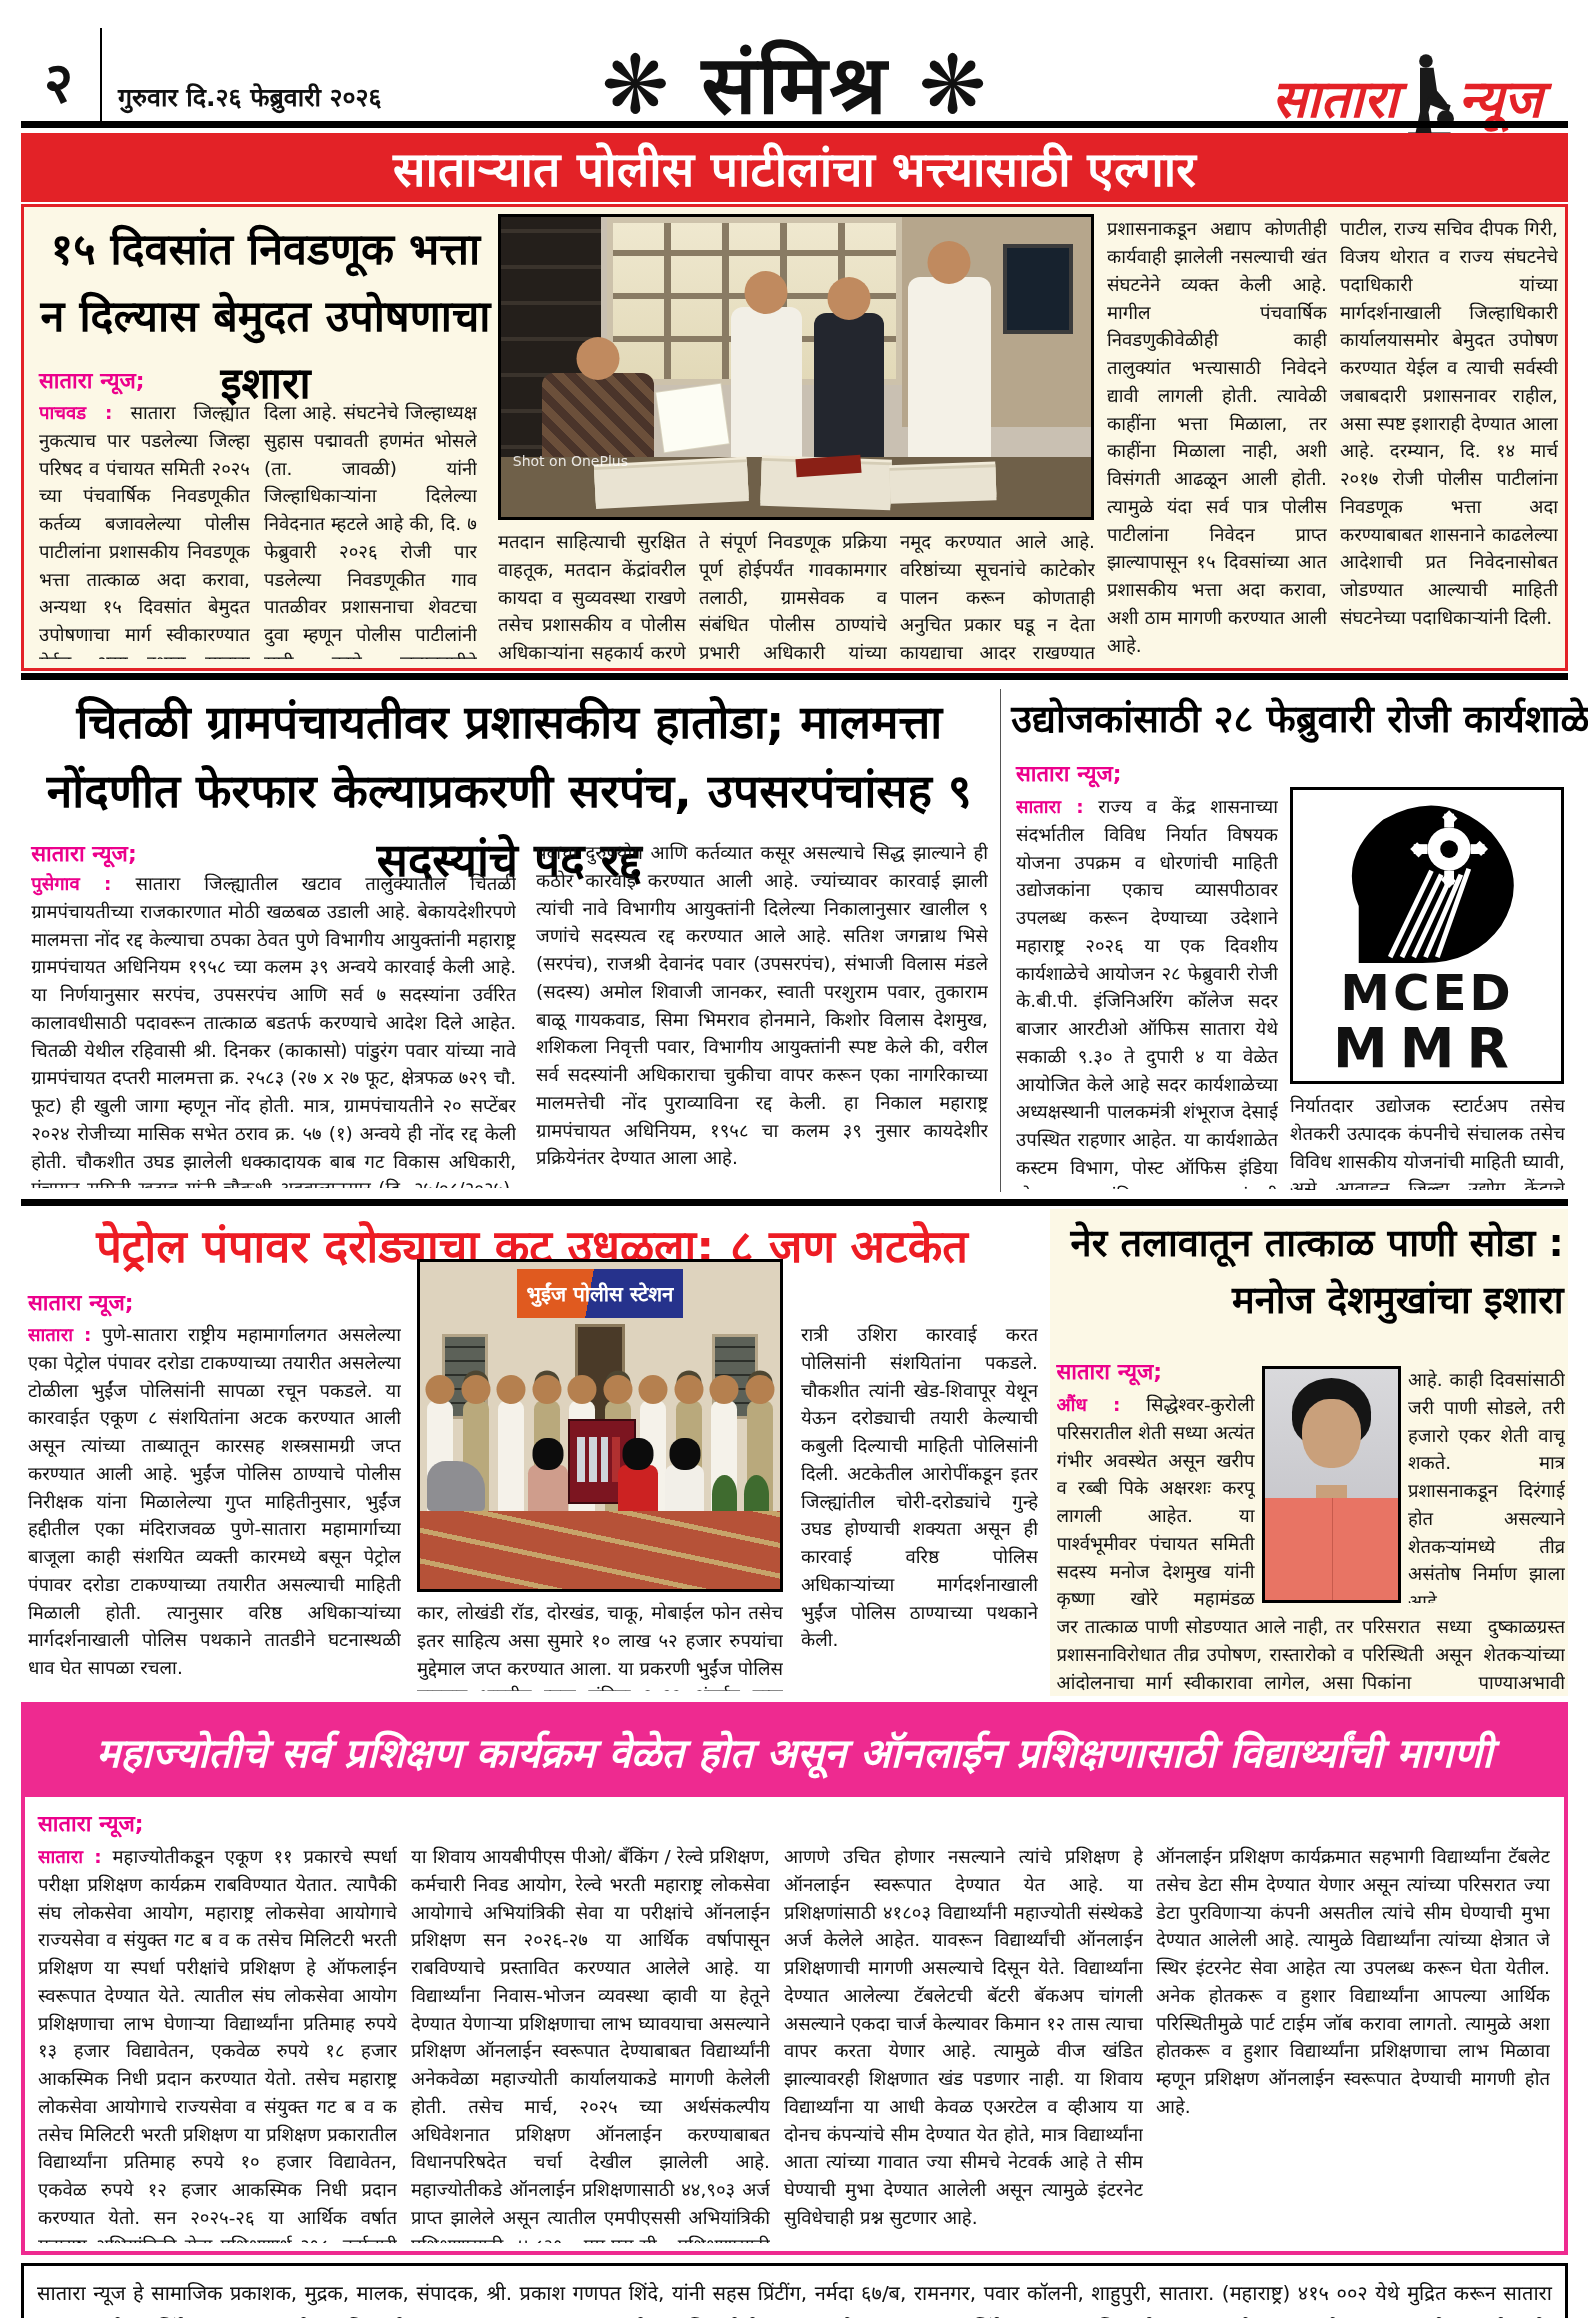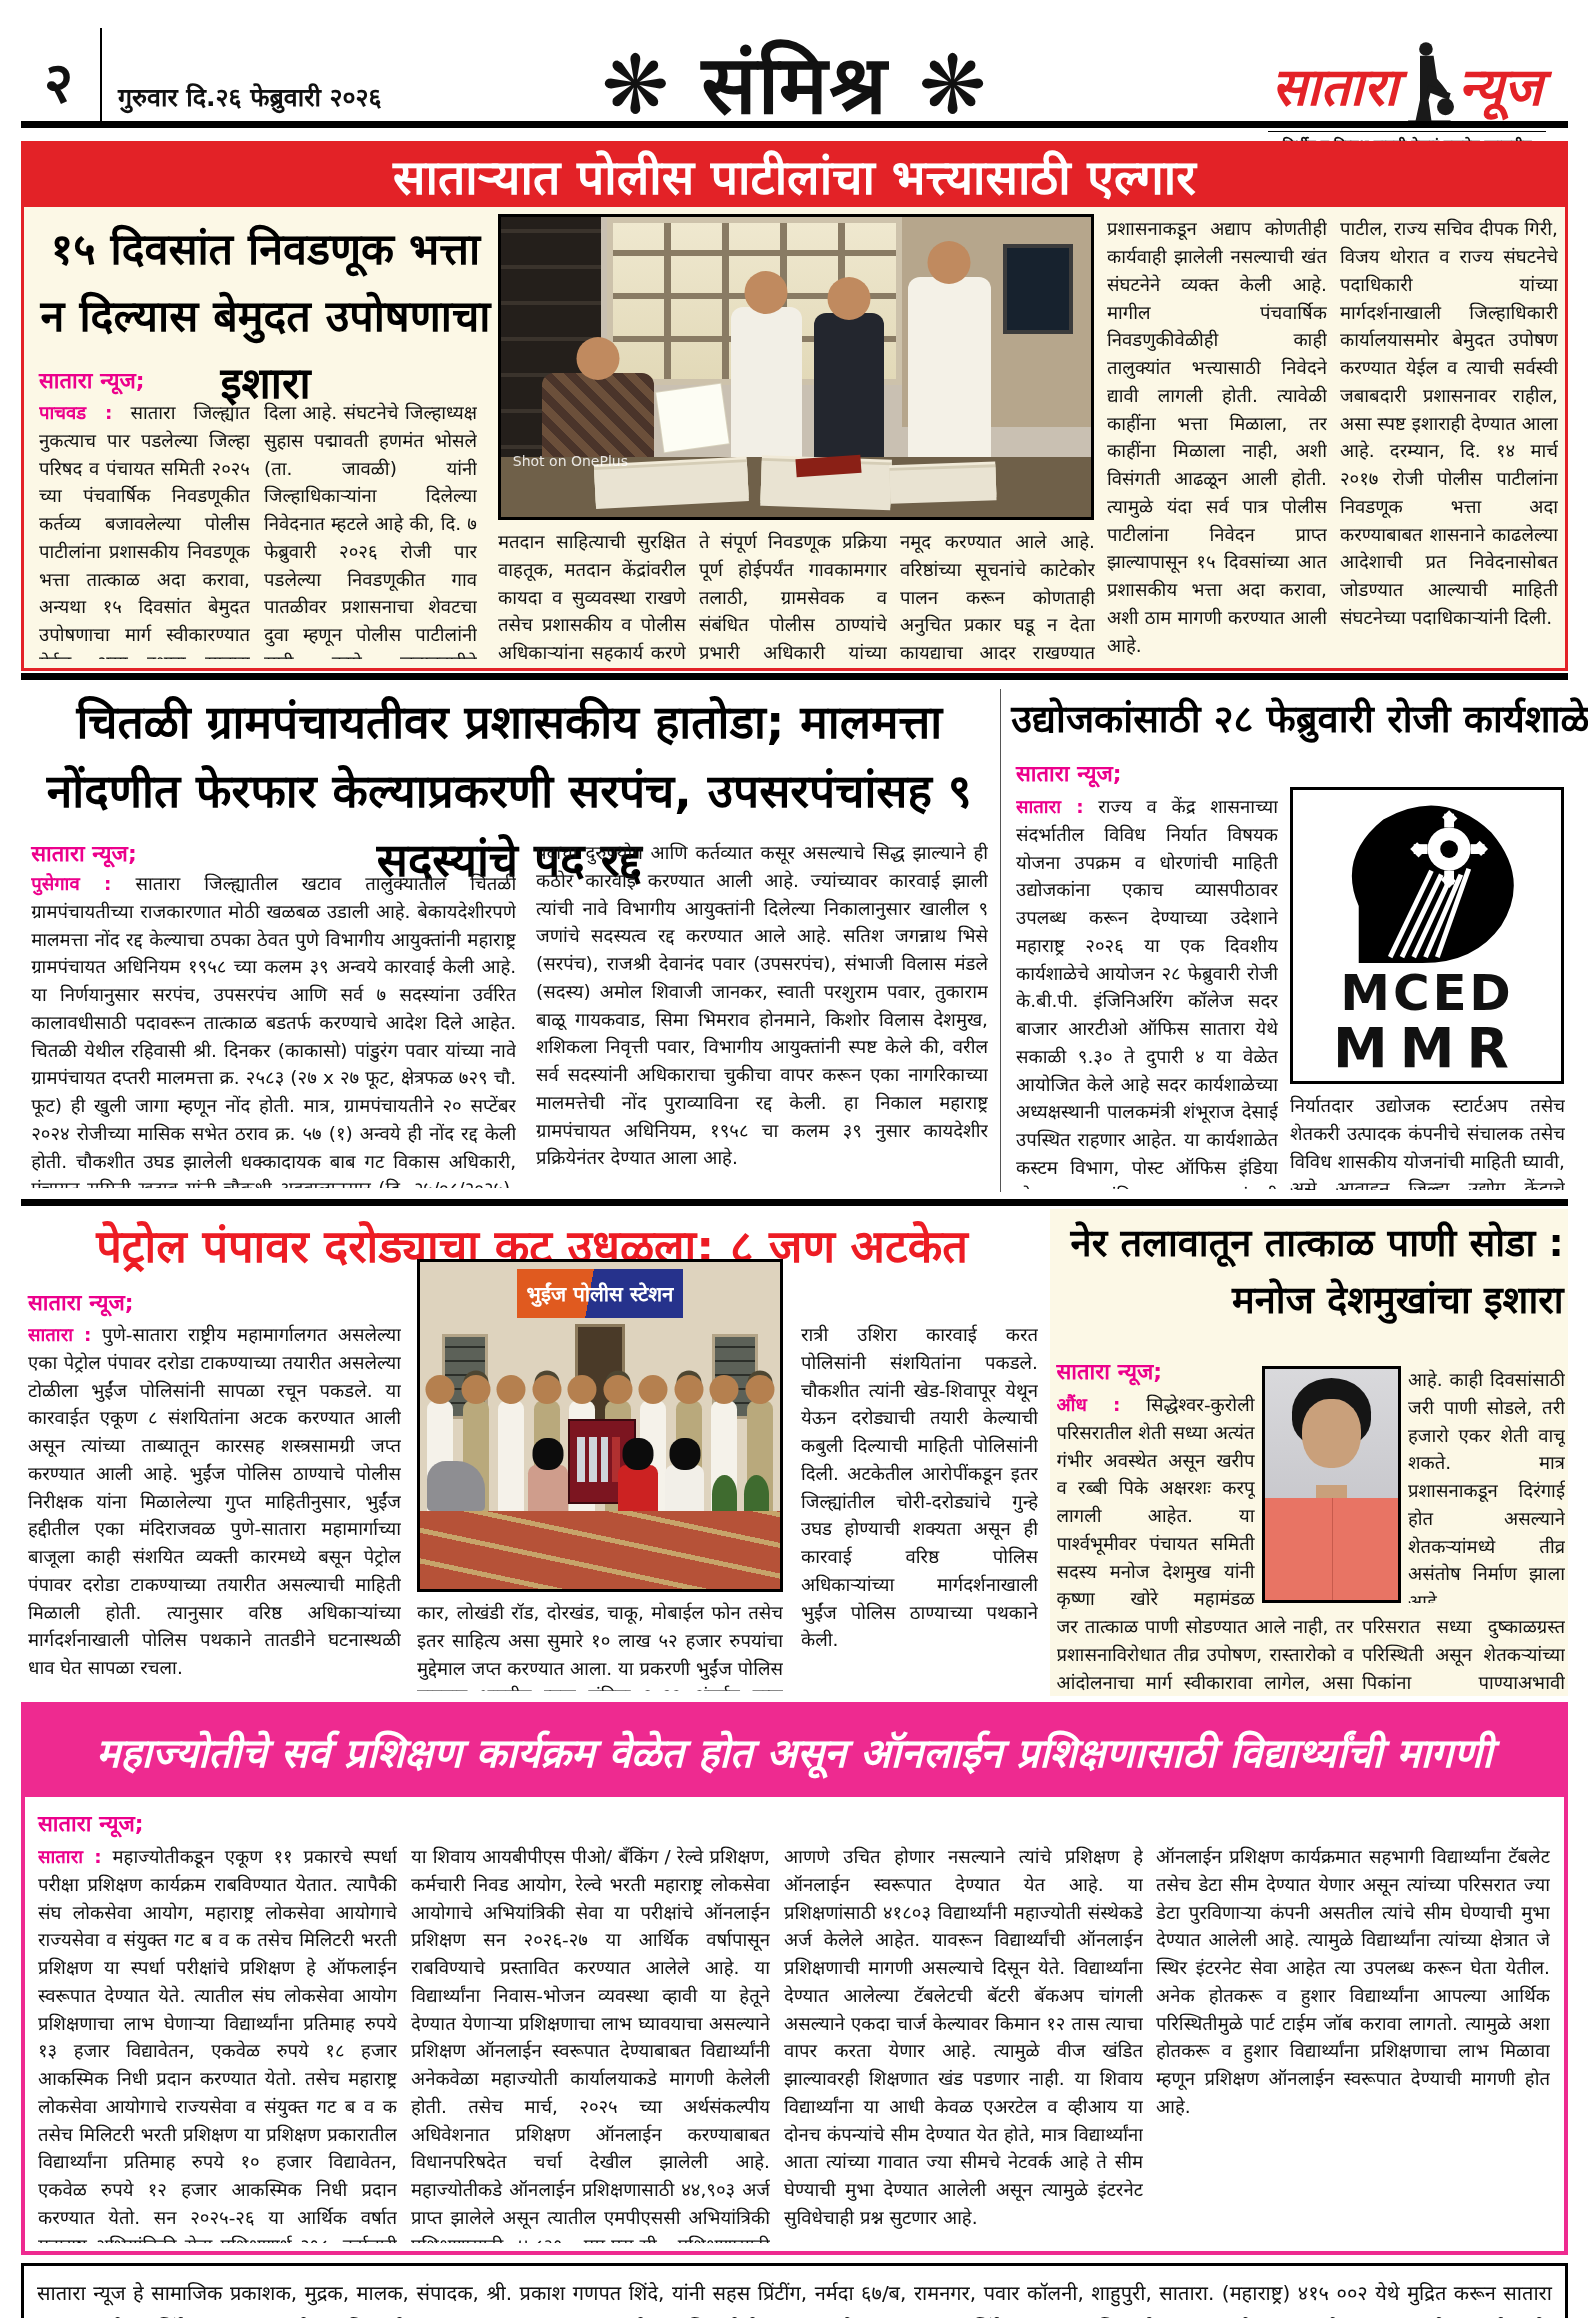--- a/index.html
+++ b/index.html
@@ -9,29 +9,29 @@
   *{margin:0;padding:0;box-sizing:border-box;}
   body{background:#fff;font-family:"DejaVu Sans",sans-serif;color:var(--ink);}
   .page{position:relative;width:1588px;height:2465px;background:#fff;overflow:hidden;}
 
   
   #header{position:absolute;top:28px;left:44px;width:1502px;height:93px;}
   #pageno{position:absolute;left:0;top:14px;font-size:56px;font-weight:bold;}
   #hdr-rule{position:absolute;left:56px;top:0;width:2.3px;height:93px;background:#000;}
   #hdr-date{position:absolute;left:74px;top:51px;font-size:25px;font-weight:bold;}
   #masthead{position:absolute;left:50%;transform:translateX(-50%);top:-2.3px;font-size:81px;font-weight:bold;letter-spacing:1.9px;white-space:nowrap;}
-  #logo{position:absolute;right:0;top:12px;width:278px;text-align:center;}
+  #logo{position:absolute;right:0;top:24px;width:278px;text-align:right;}
   #logo-row{display:flex;align-items:center;justify-content:center;gap:4.6px;}
   .logo-word{color:var(--red);font-size:52px;font-weight:bold;font-style:italic;white-space:nowrap;}
   #logo-tagline{margin-top:2.8px;border-top:1.9px solid #000;padding-top:3.7px;font-size:14.4px;font-weight:bold;white-space:nowrap;}
   #toprule{position:absolute;top:121px;left:21px;width:1547px;height:7.4px;background:#000;}
 
   
   #banner{position:absolute;top:133px;left:21px;width:1547px;height:69px;background:var(--red);
-          display:flex;align-items:center;justify-content:center;margin-top:8px;}
+          display:flex;align-items:center;justify-content:center;}
   #banner span{color:#fff;font-size:48px;font-weight:bold;white-space:nowrap;}
 
   
   #sec-top{position:absolute;top:204px;left:21px;width:1547px;height:467px;border:3.2px solid var(--red);background:var(--cream);}
   #rule2{position:absolute;top:673px;left:21px;width:1547px;height:7px;background:#000;}
   #row2{position:absolute;top:684px;left:21px;width:1547px;height:512px;background:#fff;}
   #rule3{position:absolute;top:1199px;left:21px;width:1547px;height:7px;background:#000;}
   #row3{position:absolute;top:1209px;left:21px;width:1547px;height:487px;}
   #sec-pink{position:absolute;top:1702px;left:21px;width:1547px;height:553px;border:4.6px solid var(--bpink);background:#fff;}
   #footer-box{position:absolute;top:2263px;left:21px;width:1547px;height:151px;border:3.2px solid #000;background:#fff;}

